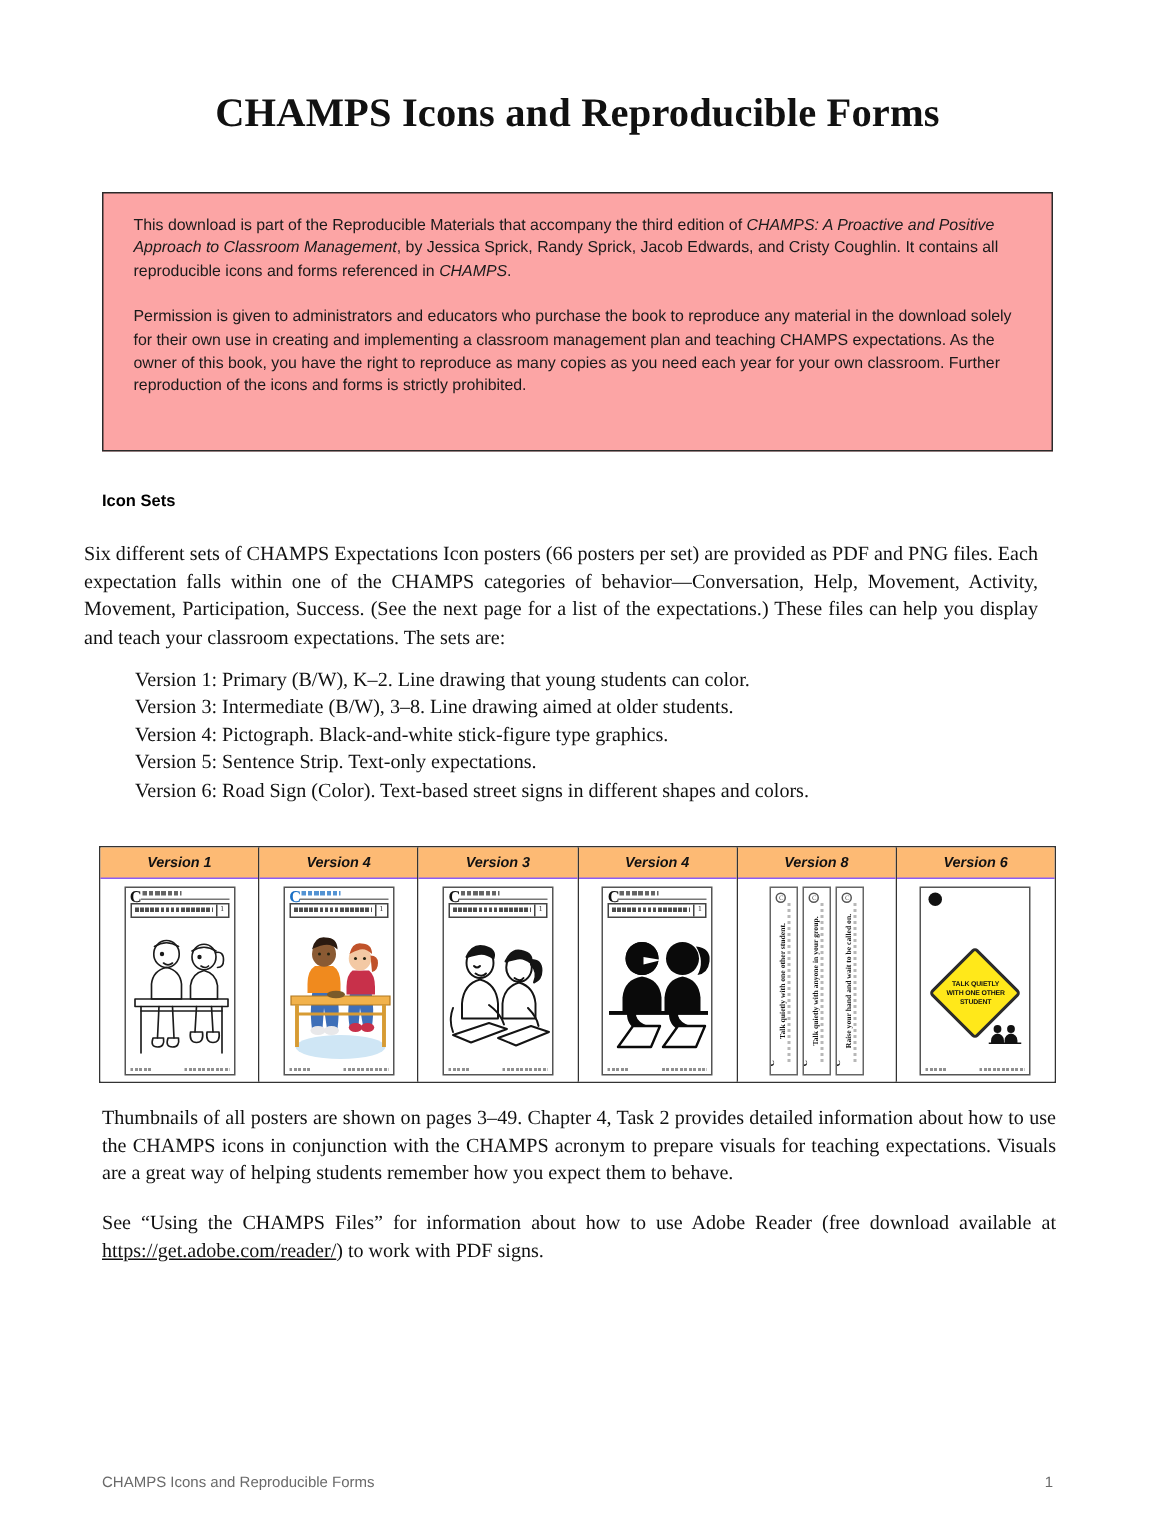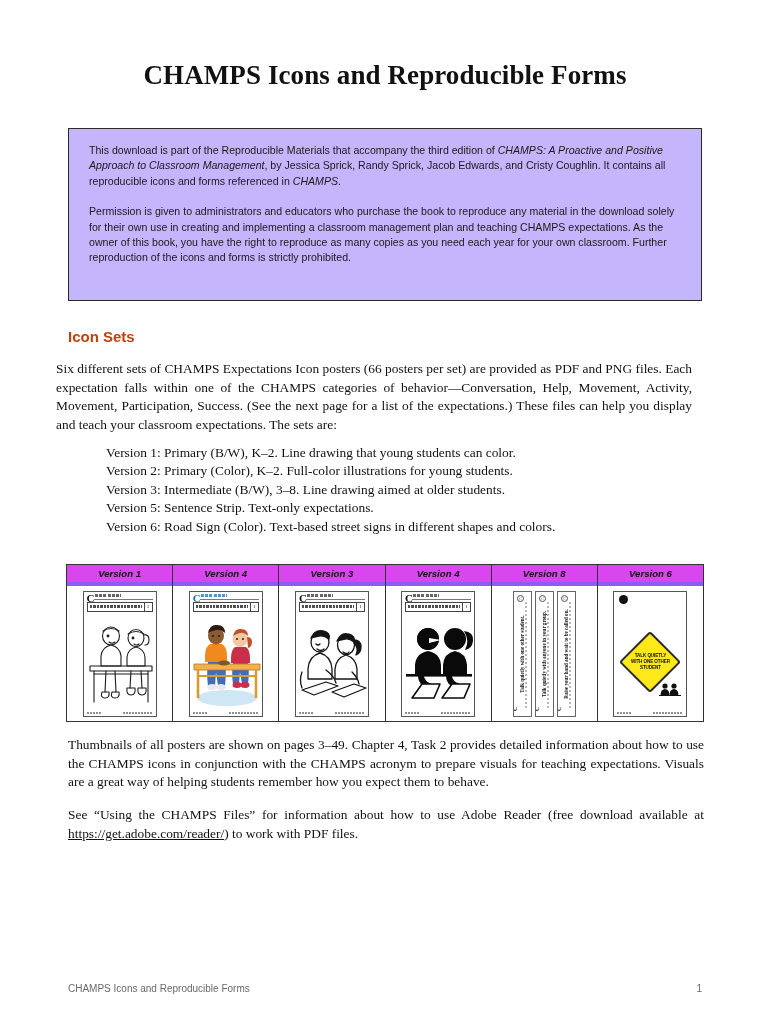--- a/index.html
+++ b/index.html
@@ -34,39 +34,39 @@
     letter-spacing: 0.1px;
     color: #111;
   }
 
   
   .notice-box {
     position: absolute;
     left: 68px; top: 128px;
     width: 634px; height: 173px;
     border: 1.2px solid #2a2a2a;
-    background: #c4b5fd;
+    background: #fca5a5;
     padding: 14px 20px 6px 20px;
     font-family: "Liberation Sans", sans-serif;
     font-size: 10.6px;
     line-height: 15.4px;
     color: #1a1a1a;
   }
   .notice-box p { margin: 0; }
   .notice-box p.second { margin-top: 15px; }
   .notice-box i { font-style: italic; }
 
   
   .section-head {
     position: absolute;
     left: 68px; top: 328px;
     font-family: "Liberation Sans", sans-serif;
     font-weight: 700;
-    font-size: 15px;
-    color: #c2410c;
+    font-size: 11px;
+    color: #000000;
   }
 
   
   .body-par {
     position: absolute;
     font-family: "Liberation Serif", serif;
     font-size: 13.4px;
     line-height: 18.6px;
     color: #111;
     text-align: justify;
@@ -76,21 +76,20 @@
   #reader-par { left: 68px; top: 806px; width: 636px; }
 
   .version-list {
     position: absolute;
     left: 90px; top: 444px;
     width: 610px;
     font-family: "Liberation Serif", serif;
     font-size: 13.4px;
     line-height: 18.4px;
     color: #111;
-    margin-left: 16px;
   }
   .version-list div { white-space: nowrap; }
 
   a.link {
     color: #111;
   }
 
   
   .vtable {
     position: absolute;
@@ -103,22 +102,22 @@
   .vcol {
     flex: 1 1 0;
     border-right: 1px solid #333;
     display: flex;
     flex-direction: column;
     min-width: 0;
   }
   .vcol:last-child { border-right: none; }
   .vhead {
     height: 21px;
-    background: #d946ef;
-    border-bottom: 4px solid #8b5cf6;
+    background: #fdba74;
+    border-bottom: 1px solid #8b5cf6;
     display: flex;
     align-items: center;
     justify-content: center;
     font-family: "Liberation Sans", sans-serif;
     font-size: 9.6px;
     font-weight: 700;
     font-style: italic;
     color: #111;
   }
   .vbody {
@@ -339,22 +338,22 @@
     <p><span>This download is part of the Reproducible Materials that accompany the third edition of </span><i>CHAMPS: A Proactive and Positive Approach to Classroom Management</i><span>, by Jessica Sprick, Randy Sprick, Jacob Edwards, and Cristy Coughlin. It contains all reproducible icons and forms referenced in </span><i>CHAMPS</i><span>.</span></p>
     <p class="second">Permission is given to administrators and educators who purchase the book to reproduce any material in the download solely for their own use in creating and implementing a classroom management plan and teaching CHAMPS expectations. As the owner of this book, you have the right to reproduce as many copies as you need each year for your own classroom. Further reproduction of the icons and forms is strictly prohibited.</p>
   </div>
 
   <div class="section-head">Icon Sets</div>
 
   <div class="body-par" id="intro-par">Six different sets of CHAMPS Expectations Icon posters (66 posters per set) are provided as PDF and PNG files. Each expectation falls within one of the CHAMPS categories of behavior—Conversation, Help, Movement, Activity, Movement, Participation, Success. (See the next page for a list of the expectations.) These files can help you display and teach your classroom expectations. The sets are:</div>
 
   <div class="version-list">
     <div>Version 1: Primary (B/W), K–2. Line drawing that young students can color.</div>
-    <div>Version 2: Primary (Color), K–2. Full-color illustrations for young students.</div>
     <div>Version 3: Intermediate (B/W), 3–8. Line drawing aimed at older students.</div>
+    <div>Version 4: Pictograph. Black-and-white stick-figure type graphics.</div>
     <div>Version 5: Sentence Strip. Text-only expectations.</div>
     <div>Version 6: Road Sign (Color). Text-based street signs in different shapes and colors.</div>
   </div>
 
   <div class="vtable">
 
     <div class="vcol">
       <div class="vhead">Version 1</div>
       <div class="vbody">
         <div class="poster">
@@ -613,20 +612,20 @@
             <span class="r"></span>
           </div>
         </div>
       </div>
     </div>
 
   </div>
 
   <div class="body-par" id="thumbs-par">Thumbnails of all posters are shown on pages 3–49. Chapter 4, Task 2 provides detailed information about how to use the CHAMPS icons in conjunction with the CHAMPS acronym to prepare visuals for teaching expectations. Visuals are a great way of helping students remember how you expect them to behave.</div>
 
-  <div class="body-par" id="reader-par"><span>See “Using the CHAMPS Files” for information about how to use Adobe Reader (free download available at </span><a class="link" href="#">https://get.adobe.com/reader/</a><span>) to work with PDF files.</span></div>
+  <div class="body-par" id="reader-par"><span>See “Using the CHAMPS Files” for information about how to use Adobe Reader (free download available at </span><a class="link" href="#">https://get.adobe.com/reader/</a><span>) to work with PDF signs.</span></div>
 
   <div class="footer">
     <span>CHAMPS Icons and Reproducible Forms</span>
     <span>1</span>
   </div>
 
 </div>
 
 </body></html>

